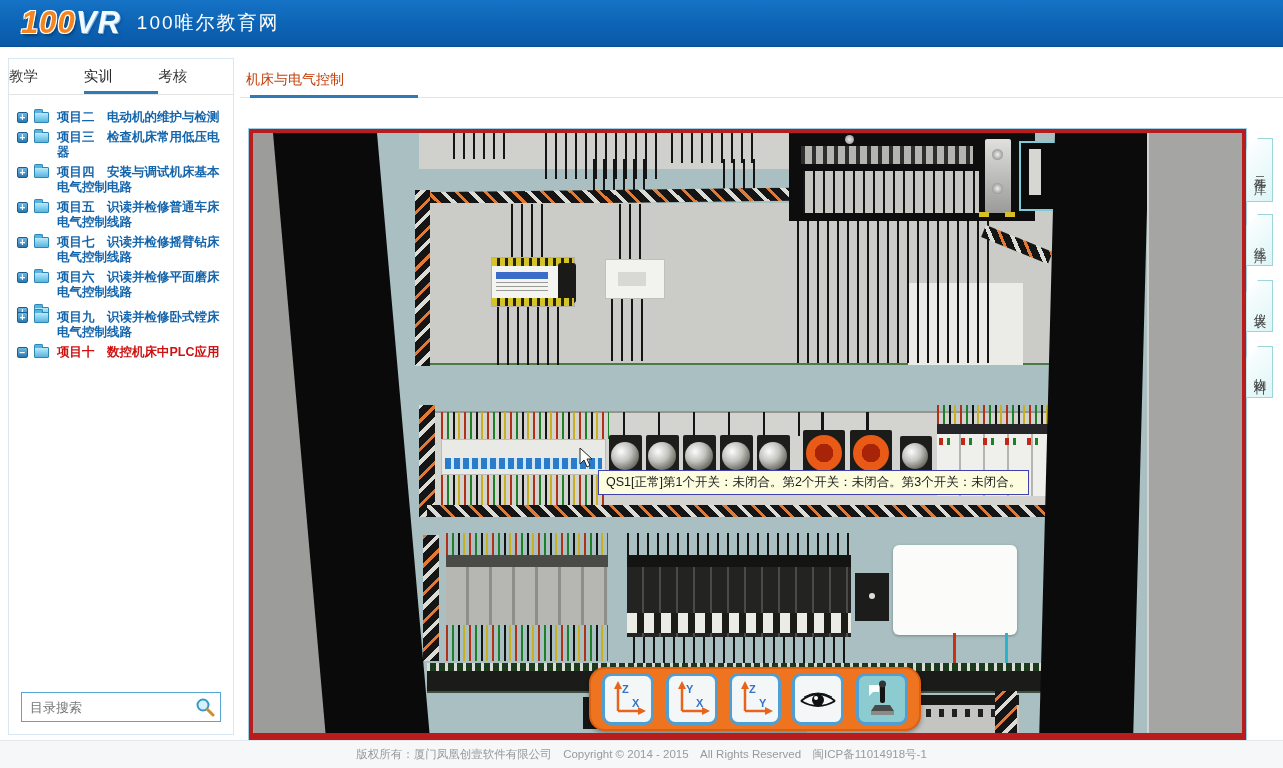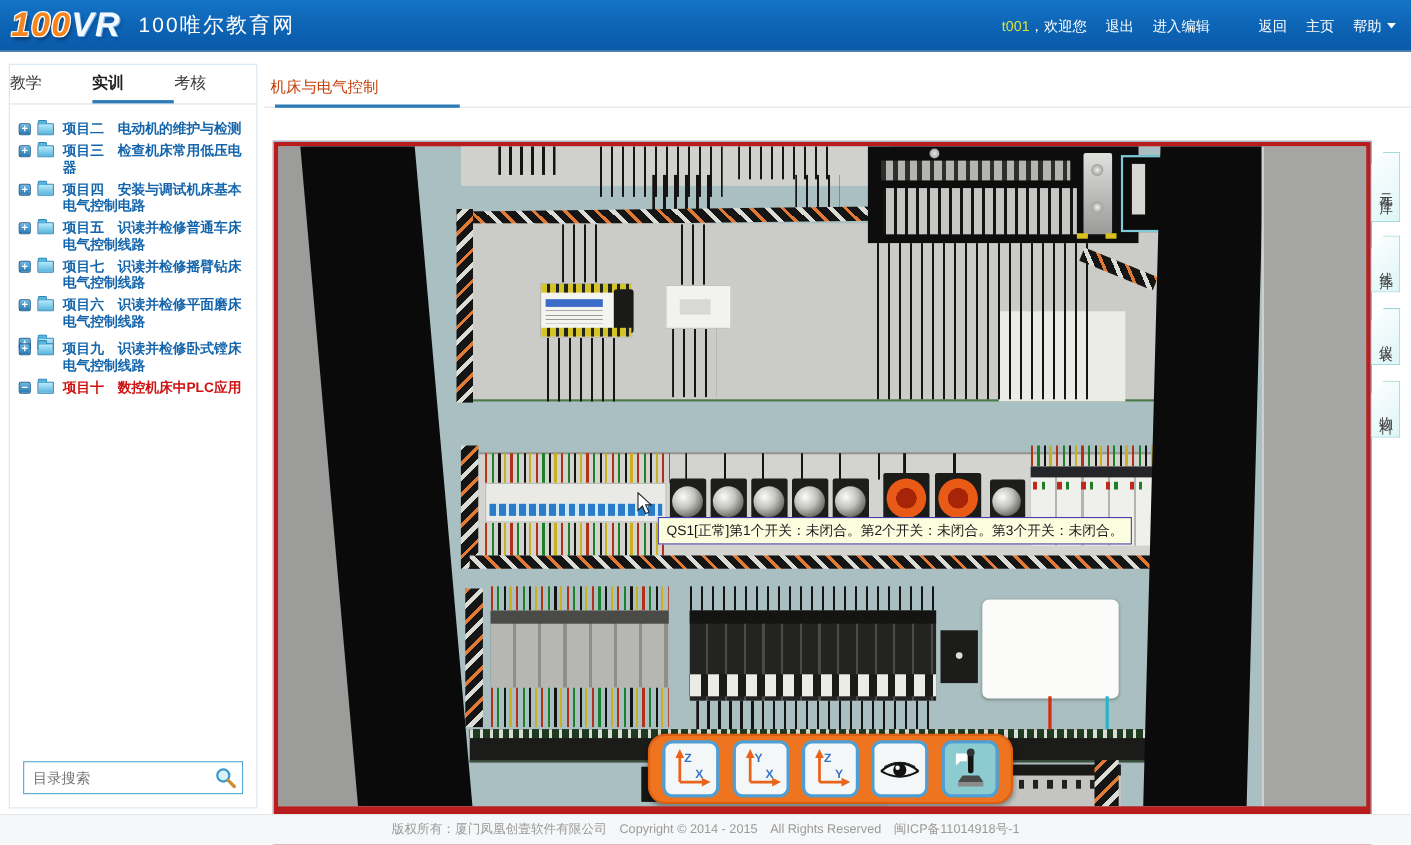--- a/index.html
+++ b/index.html
@@ -4,41 +4,41 @@
 <style>
   * { margin:0; padding:0; box-sizing:border-box; }
   html,body { width:1283px; height:768px; overflow:hidden; background:#fff;
     font-family:"Liberation Sans","DejaVu Sans",sans-serif; }
   .page { position:relative; width:1283px; height:768px; background:#fff; }
 
   
   .hdr { position:absolute; left:0; top:0; width:1283px; height:47px;
     background:linear-gradient(180deg,#1573c6 0%,#0d63b4 55%,#0a5aa8 100%);
     border-bottom:1px solid #084e92; display:flex; align-items:center; }
-  .logo { display:flex; align-items:center; margin-left:10px; cursor:pointer; }
+  .logo { display:flex; align-items:center; margin-left:21px; cursor:pointer; }
   .logo-num { font-size:31px; font-weight:900; font-style:italic; color:#f6851f; letter-spacing:1px;
     text-shadow:1px 1px 0 #fff,-1px -1px 0 #fff,1px -1px 0 #fff,-1px 1px 0 #fff,2px 3px 3px rgba(0,0,0,.35); }
   .logo-vr { font-size:31px; font-weight:900; font-style:italic; color:#f2f9ff; letter-spacing:1px;
     text-shadow:1px 1px 0 #6fb0e6,2px 2px 3px #0b4f96; }
   .site-name { color:#fff; font-size:19px; margin-left:16px; letter-spacing:2px; }
   .hdr-nav { position:absolute; right:14px; top:0; height:47px; display:flex; align-items:center;
     gap:17px; color:#fff; font-size:13px; }
   .hdr-user { color:#fff; }
   .hdr-user .uname { color:#d9e13a; }
   .hdr-link { color:#fff; cursor:pointer; white-space:nowrap; }
   .hdr-gap { width:10px; }
   .caret { display:inline-block; width:0; height:0; border:4px solid transparent;
     border-top:5px solid #fff; margin-left:5px; vertical-align:middle; margin-top:3px; }
 
   
   .sidebar { position:absolute; left:8px; top:58px; width:226px; height:677px;
     background:#fff; border:1px solid #d9e7f1; }
   .sb-tabs { display:flex; height:36px; border-bottom:1px solid #e3e3e3; align-items:stretch; }
   .sb-tab { flex:1; text-align:left; line-height:34px; font-size:14.5px; color:#3c3c3c; cursor:pointer; }
-  .sb-tab.active { color:#222; border-bottom:3px solid #2d7cb8; font-weight:bold; }
+  .sb-tab.active { color:#222; border-bottom:3px solid #2d7cb8; font-weight:normal; }
   .sb-tree { position:absolute; left:0; right:0; top:44px; bottom:60px; overflow:hidden;
     padding:6px 4px 0 4px; list-style:none; }
   .sb-tree li { position:relative; padding:1px 2px 4px 44px; font-size:12.5px; font-weight:bold;
     color:#1565ac; line-height:15px; cursor:pointer; }
   .sb-tree li.selected { color:#ce1111; }
   .exp { position:absolute; left:4px; top:3px; width:11px; height:11px; border:1px solid #1d5c8e;
     border-radius:2px; background:linear-gradient(180deg,#6db8e4,#2a78b0); }
   .exp::after { content:"+"; position:absolute; left:0; top:-1px; width:9px; height:11px;
     color:#fff; font-size:10px; font-weight:bold; text-align:center; line-height:11px; }
   .exp.minus::after { content:"−"; }
@@ -103,29 +103,20 @@
 <body>
 
 <div class="page">
 
   <div class="hdr">
     <div class="logo">
       <span class="logo-num">100</span>
       <span class="logo-vr">VR</span>
     </div>
     <span class="site-name">100唯尔教育网</span>
-    <div class="hdr-nav">
-      <span class="hdr-user"><span class="uname">t001</span><span>，欢迎您</span></span>
-      <span class="hdr-link">退出</span>
-      <span class="hdr-link">进入编辑</span>
-      <span class="hdr-gap"></span>
-      <span class="hdr-link">返回</span>
-      <span class="hdr-link">主页</span>
-      <span class="hdr-link"><span>帮助</span><span class="caret"></span></span>
-    </div>
   </div>
 
   <div class="sidebar">
     <div class="sb-tabs">
       <span class="sb-tab">教学</span>
       <span class="sb-tab active">实训</span>
       <span class="sb-tab">考核</span>
     </div>
     <ul class="sb-tree">
       <li><span class="exp"></span><span class="fold"></span><span>项目二　电动机的维护与检测</span></li>

